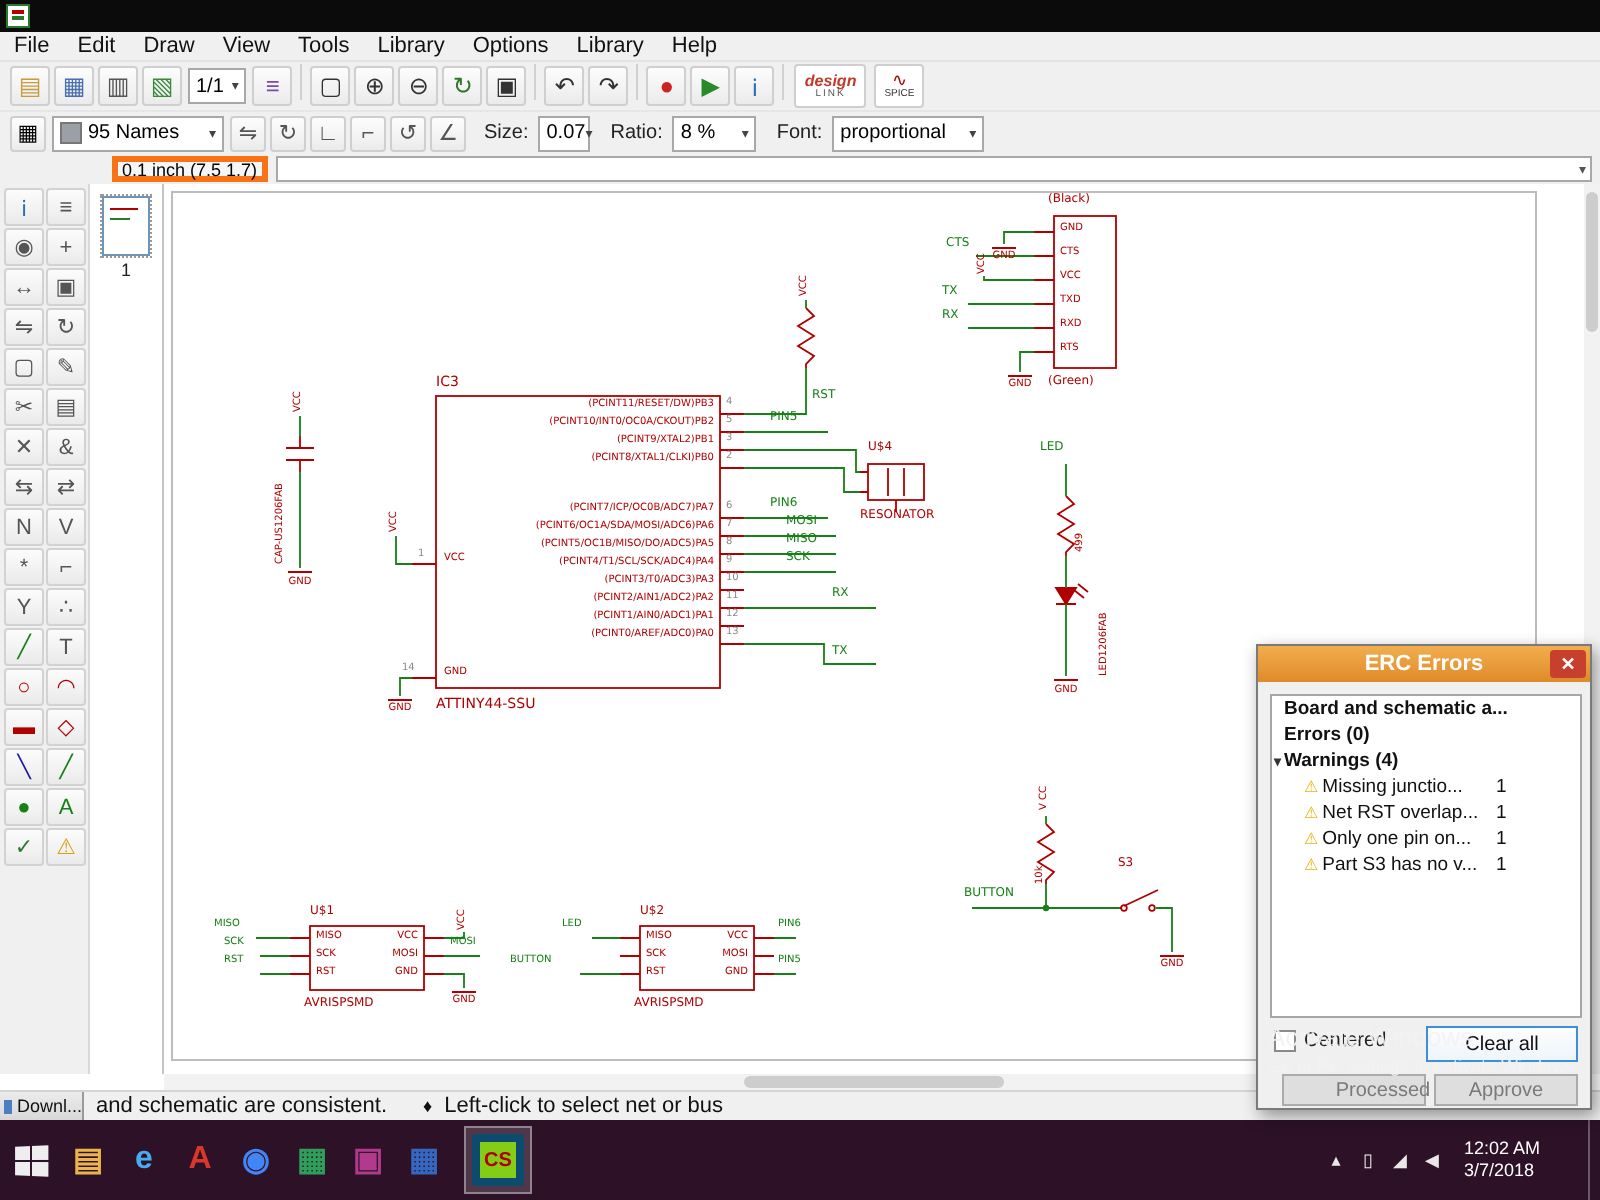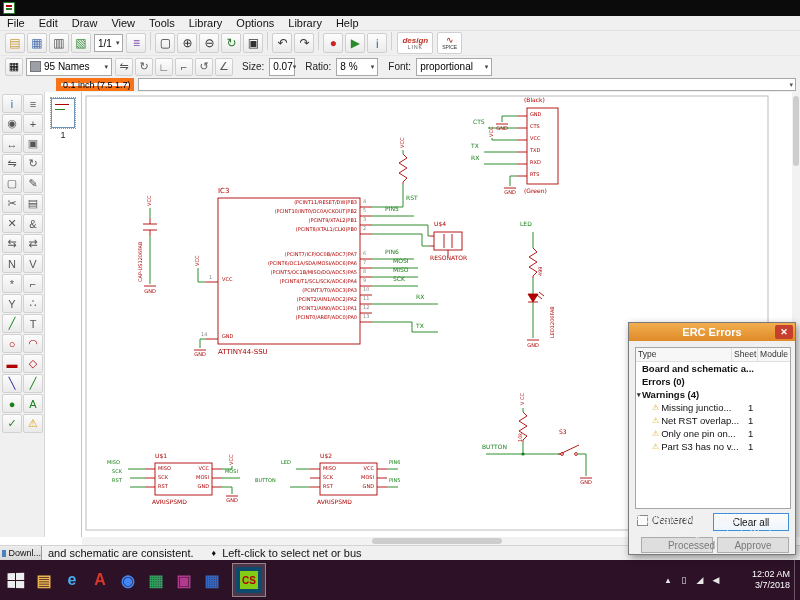--- a/index.html
+++ b/index.html
@@ -34,21 +34,21 @@
   .designlink .d1{color:#c0392b;font-style:italic;font-weight:bold;font-size:8px;}
   .designlink .d2{color:#555;font-size:5px;letter-spacing:1px;}
   .spicebtn{height:20px;margin:0 2px;padding:0 4px;background:#fff;border:1px solid #cfcfcf;border-radius:2px;
             display:flex;flex-direction:column;align-items:center;justify-content:center;line-height:1;}
   .spicebtn .s1{color:#b00000;font-size:9px;}
   .spicebtn .s2{color:#333;font-size:5px;}
   
   .row3{position:absolute;left:0;top:77px;width:800px;height:15px;background:#f0f0f0;display:flex;align-items:center;}
   .sheets-tab{width:50px;height:15px;background:#fafafa;border:1px solid #c2c2c2;border-bottom:none;
               font-size:10px;display:flex;align-items:center;justify-content:center;box-sizing:border-box;margin-left:2px;margin-top:38px;}
-  .coordbox{width:78px;height:13px;border:5px solid #f97316;background:#f6f6f6;font-size:9px;display:flex;
+  .coordbox{width:78px;height:13px;border:3px solid #f97316;background:#f6f6f6;font-size:9px;display:flex;
             align-items:center;padding:0 2px;margin-left:4px;box-sizing:border-box;white-space:nowrap;}
   .cmdline{flex:1;height:13px;border:1px solid #a8a8a8;background:#fff;margin:0 4px;display:flex;
            align-items:center;justify-content:flex-end;box-sizing:border-box;}
   .cmdline .arr{font-size:7px;color:#555;margin-right:2px;}
   
   .palette{position:absolute;left:0;top:92px;width:44px;height:445px;background:#f0f0f0;display:grid;
            grid-template-columns:20px 20px;gap:1px;padding:2px;box-sizing:border-box;align-content:start;}
   .tool{width:20px;height:19px;display:flex;align-items:center;justify-content:center;font-size:11px;
         background:linear-gradient(#fcfcfc,#eaeaea);border:1px solid #d2d2d2;box-sizing:border-box;border-radius:2px;}
   .sheetspanel{position:absolute;left:44px;top:92px;width:38px;height:445px;background:#fff;
@@ -81,21 +81,21 @@
   .winlogo{width:17px;height:15px;display:grid;grid-template-columns:1fr 1fr;grid-template-rows:1fr 1fr;gap:1px;
            transform:perspective(40px) rotateY(-12deg);}
   .winlogo div{background:#eee;}
   .tb-app{width:28px;height:40px;display:flex;align-items:center;justify-content:center;font-size:16px;font-weight:bold;}
   .eaglebtn{width:34px;height:34px;margin-left:6px;background:rgba(255,255,255,.16);
             border:1px solid rgba(255,255,255,.38);display:flex;align-items:center;justify-content:center;box-sizing:border-box;}
   .eagleic{width:18px;height:18px;background:#84cc16;border-radius:2px;display:flex;align-items:center;
            justify-content:center;font-size:10px;font-weight:bold;color:#b00000;border:4px solid #0c4a6e;}
   .tray{margin-left:auto;display:flex;align-items:center;color:#fff;}
   .tray-ic{width:16px;font-size:9px;text-align:center;color:#e8e8e8;}
-  .clock{width:58px;text-align:right;font-size:9px;color:#fff;line-height:11px;margin:0 4px 0 8px;}
+  .clock{width:58px;text-align:left;font-size:9px;color:#fff;line-height:11px;margin:0 4px 0 8px;}
   .showdesk{width:5px;height:40px;border-left:1px solid rgba(255,255,255,.3);}
   
   .erc{position:absolute;left:628px;top:322px;width:168px;height:233px;background:#f0f0f0;
        border:1px solid #7a7a7a;box-shadow:2px 3px 8px rgba(0,0,0,.4);box-sizing:border-box;z-index:20;}
   .erc-title{height:18px;background:linear-gradient(#f2ae4e,#df8a28);color:#fff;font-weight:bold;font-size:11px;
              display:flex;align-items:center;justify-content:center;position:relative;}
   .erc-close{position:absolute;right:2px;top:2px;width:18px;height:14px;background:#c7402d;color:#fff;font-size:9px;
              display:flex;align-items:center;justify-content:center;border-radius:2px;}
   .erc-list{position:absolute;left:6px;top:24px;width:156px;height:162px;background:#fff;border:1px solid #a6a6a6;
             box-sizing:border-box;font-size:9.5px;overflow:hidden;}
@@ -495,25 +495,20 @@
     <span class="showdesk"></span>
   </span>
 </div>
 
 <div class="erc">
   <div class="erc-title">
     <span>ERC Errors</span>
     <span class="erc-close">✕</span>
   </div>
   <div class="erc-list">
-    <div class="erc-head">
-      <span class="c1">Type</span>
-      <span class="c2">Sheet</span>
-      <span class="c3">Module</span>
-    </div>
     <div id="ercRows">
         <div class="erc-row bold">
           <span>Board and schematic a...</span>
         </div>
         <div class="erc-row bold">
           <span>Errors (0)</span>
         </div>
         <div class="erc-row bold">
           <span class="exp">▾</span>
           <span>Warnings (4)</span>

